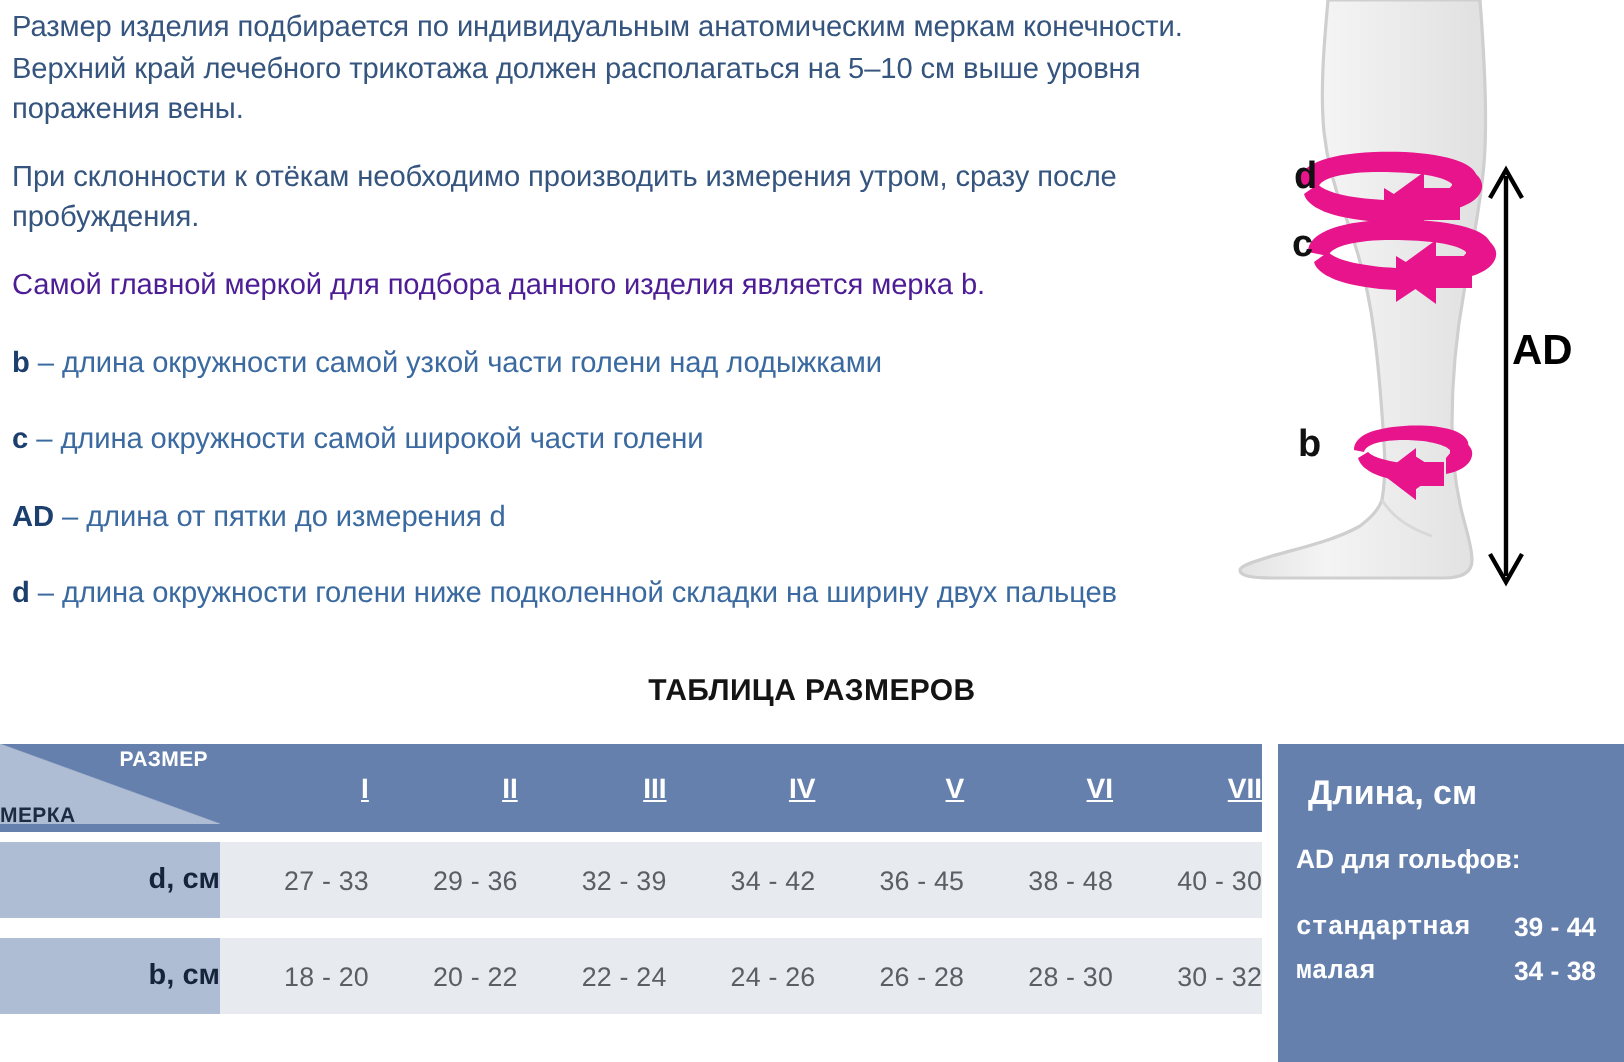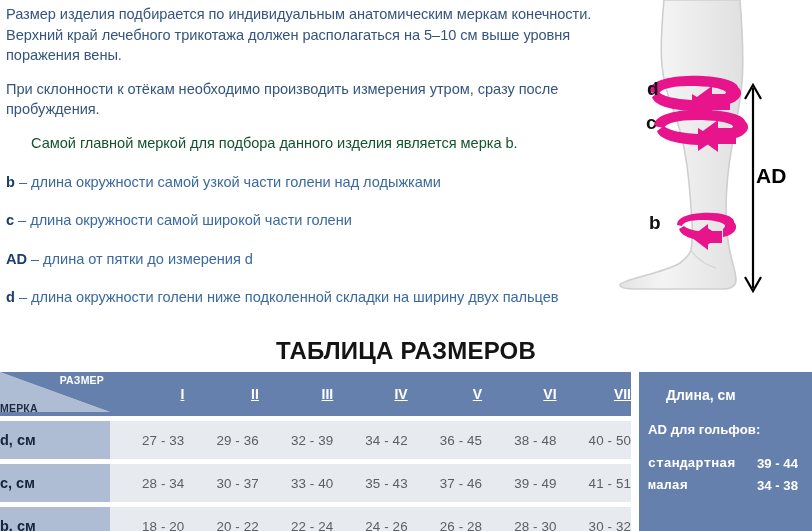--- a/index.html
+++ b/index.html
@@ -25,21 +25,21 @@
     width: 586px;
   }
   .para {
     font-size: 14.6px;
     line-height: 20.6px;
     color: #3b5c88;
     margin: 0 0 13px 0;
     letter-spacing: -0.05px;
   }
   .para.dark { color: #35557f; }
-  .para.pink { color: #14532d; margin-bottom: 18px; margin-left: 25px; }
+  .para.pink { color: #4c1d95; margin-bottom: 18px; }
   .defn {
     font-size: 14.6px;
     line-height: 20.6px;
     color: #3b6aa0;
     margin: 0 0 18px 0;
     letter-spacing: -0.05px;
   }
   .defn .key {
     font-weight: bold;
     color: #1d3f6e;
@@ -74,21 +74,21 @@
     color: #000000;
   }
 
   
   #table-title {
     position: absolute;
     left: 0;
     top: 337px;
     width: 812px;
     text-align: center;
-    font-size: 24px;
+    font-size: 15px;
     font-weight: bold;
     color: #141414;
     letter-spacing: 0.2px;
     font-family: "Liberation Sans", sans-serif;
   }
 
   
   #size-table {
     position: absolute;
     left: 0px;
@@ -144,21 +144,21 @@
     color: #1d2b40;
     letter-spacing: 0.2px;
   }
   .data-row td.rowlabel {
     width: 110px;
     height: 38px;
     background: #aebdd4;
     color: #16243a;
     font-size: 14.5px;
     font-weight: bold;
-    text-align: left;
+    text-align: right;
     vertical-align: middle;
     font-family: "Liberation Sans", sans-serif;
   }
   .data-row td.val {
     height: 38px;
     background: #e7eaee;
     color: #5a5f66;
     font-size: 13.4px;
     text-align: right;
     vertical-align: middle;
@@ -179,23 +179,23 @@
     left: 639px;
     top: 372px;
     width: 173px;
     height: 159px;
     background: #6680ad;
     color: #ffffff;
     font-family: "Liberation Sans", sans-serif;
   }
   #length-panel .lp-title {
     position: absolute;
-    left: 27px;
+    left: 15px;
     top: 15px;
-    font-size: 14px;
+    font-size: 17px;
     font-weight: bold;
     color: #ffffff;
   }
   #length-panel .lp-sub {
     position: absolute;
     left: 9px;
     top: 50px;
     font-size: 13.2px;
     font-weight: bold;
     color: #ffffff;
@@ -383,34 +383,24 @@
       <td colspan="8"></td>
     </tr>
     <tr class="data-row">
       <td class="rowlabel">d, см</td>
       <td class="val">27 - 33</td>
       <td class="val">29 - 36</td>
       <td class="val">32 - 39</td>
       <td class="val">34 - 42</td>
       <td class="val">36 - 45</td>
       <td class="val">38 - 48</td>
-      <td class="val">40 - 50</td>
+      <td class="val">40 - 30</td>
     </tr>
     <tr class="spacer-row">
       <td colspan="8"></td>
-    </tr>
-    <tr class="data-row">
-      <td class="rowlabel">c, см</td>
-      <td class="val">28 - 34</td>
-      <td class="val">30 - 37</td>
-      <td class="val">33 - 40</td>
-      <td class="val">35 - 43</td>
-      <td class="val">37 - 46</td>
-      <td class="val">39 - 49</td>
-      <td class="val">41 - 51</td>
     </tr>
     <tr class="spacer-row">
       <td colspan="8"></td>
     </tr>
     <tr class="data-row">
       <td class="rowlabel">b, см</td>
       <td class="val">18 - 20</td>
       <td class="val">20 - 22</td>
       <td class="val">22 - 24</td>
       <td class="val">24 - 26</td>

